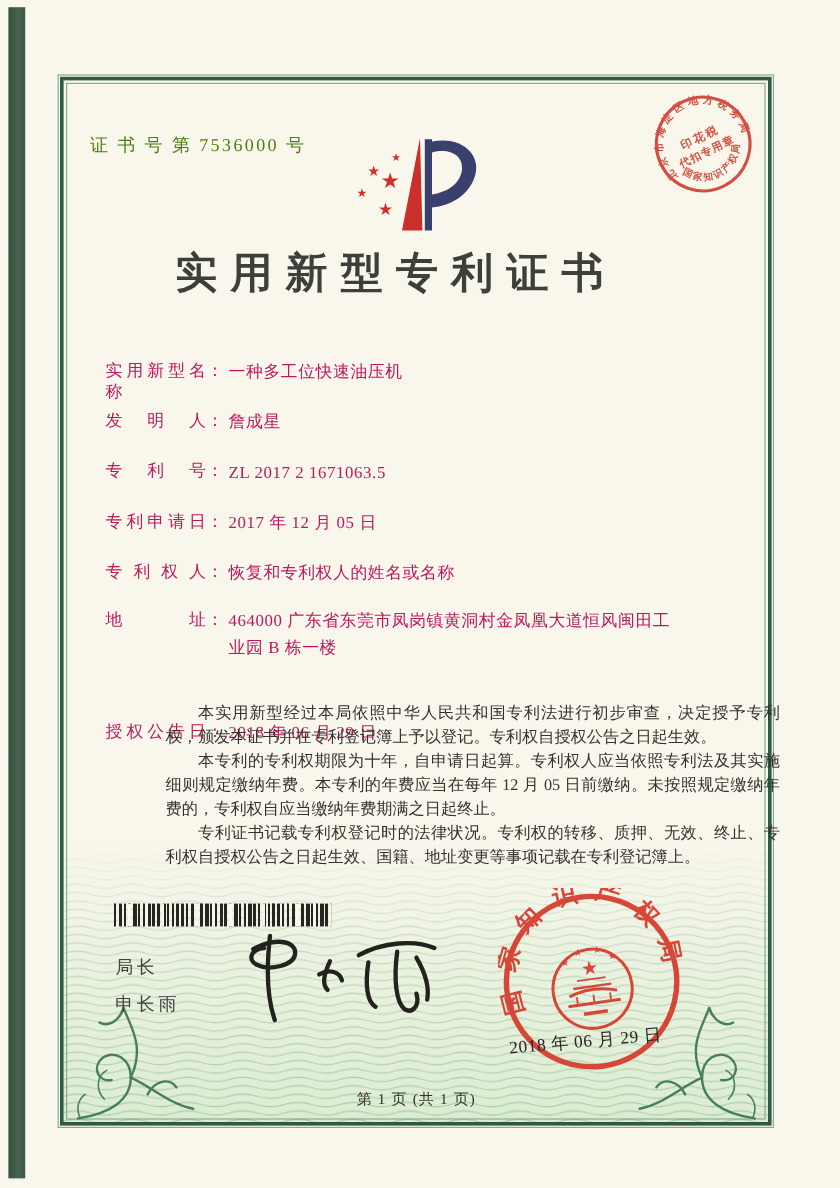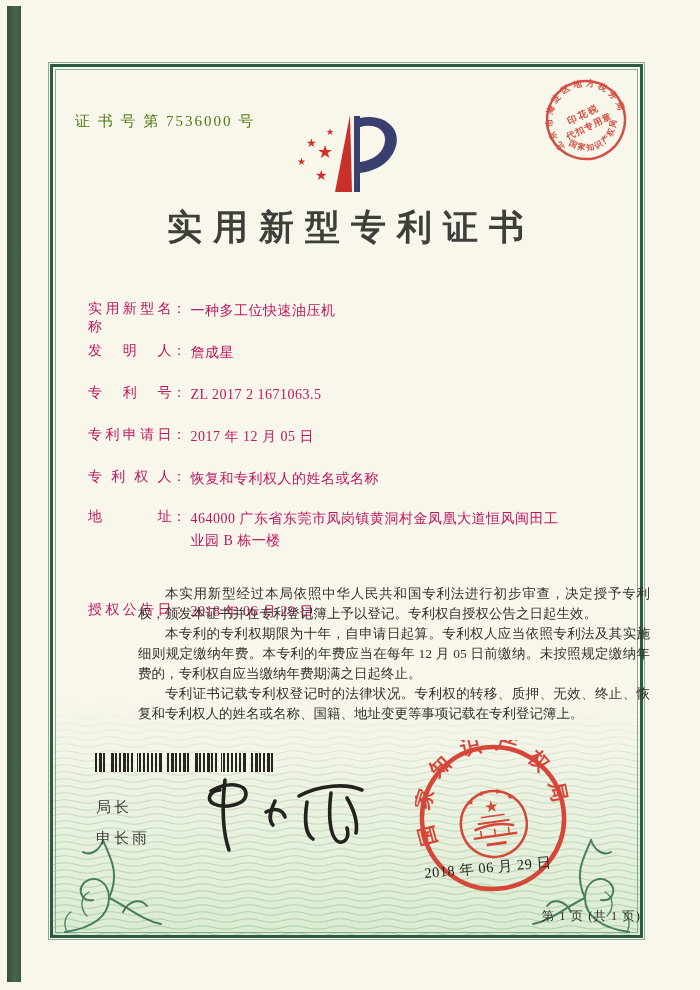--- a/index.html
+++ b/index.html
@@ -6,39 +6,39 @@
   body{width:700px;height:990px;position:relative;background:#f9f6ec;
        font-family:"Liberation Serif","DejaVu Serif",serif;color:#2f2e2a;overflow:hidden;}
   .abs{position:absolute;}
   
   .spine{left:7px;top:6px;width:14px;height:976px;background:linear-gradient(90deg,#35513f,#48644f 60%,#3c5846);}
   
   .cert{left:48px;top:62px;width:597px;height:878px;border:1px solid #86ad93;padding:1px;box-sizing:border-box;}
   .cert-mid{border:3px solid #2c5a43;width:100%;height:100%;box-sizing:border-box;padding:2px;}
   .cert-inner{border:1px solid #86ad93;width:100%;height:100%;box-sizing:border-box;}
   .certno{left:75px;top:112px;font-size:15px;letter-spacing:2px;color:#4d7c0f;}
-  .title{left:57px;top:204px;width:588px;text-align:center;font-size:35px;font-weight:600;
+  .title{left:36px;top:204px;width:588px;text-align:center;font-size:35px;font-weight:600;
          letter-spacing:11px;color:#3d403a;}
   .row{position:absolute;left:88px;font-size:14px;letter-spacing:.5px;color:#be185d;}
   .lbl{display:inline-block;width:84px;text-align:justify;text-align-last:justify;vertical-align:top;}
   .col{display:inline-block;vertical-align:top;}
   .val{display:inline-block;vertical-align:top;margin-left:4px;line-height:22px;}
   .addr{width:368px;}
   .grant2{position:absolute;left:285px;top:0;white-space:nowrap;}
   .paras{left:90px;top:584px;width:512px;font-size:13.5px;line-height:20px;text-align:justify;color:#33322e;margin-left:48px;}
   .paras p{margin:0;text-indent:2em;}
   .barcode{left:95px;top:753px;width:181px;height:19px;
     background-image:
       repeating-linear-gradient(90deg,rgba(249,246,236,0) 0 12px,#f9f6ec 12px 14px),
       repeating-linear-gradient(90deg,#26251f 0 2px,rgba(0,0,0,0) 2px 4px),
       repeating-linear-gradient(90deg,#26251f 0 1px,rgba(0,0,0,0) 1px 6px);}
   .director{left:96px;top:792px;font-size:15px;letter-spacing:3px;line-height:31px;color:#404040;}
   .sealdate{left:424px;top:857px;width:160px;font-size:14.5px;letter-spacing:.5px;color:#262521;
             transform:rotate(-5deg);}
-  .pageno{left:53px;top:908px;width:588px;text-align:right;font-size:12.5px;letter-spacing:1px;color:#33322c;}
+  .pageno{left:53px;top:908px;width:588px;text-align:center;font-size:12.5px;letter-spacing:1px;color:#33322c;}
   .star{position:absolute;color:#cf3128;font-family:"DejaVu Sans",sans-serif;line-height:1;}
 </style>
 </head>
 <body>
 
 <div class="abs spine"></div>
 
 <svg class="abs" style="left:53px;top:700px;" width="588" height="236">
   <defs>
     <pattern id="wv" width="46" height="7" patternUnits="userSpaceOnUse">
@@ -135,21 +135,21 @@
 <div class="row" style="top:508px;">
   <span class="lbl">地址</span><span class="col">：</span><span class="val addr">464000 广东省东莞市凤岗镇黄洞村金凤凰大道恒风闽田工业园 B 栋一楼</span>
 </div>
 <div class="row" style="top:553px;width:520px;margin-top:48px;">
   <span class="lbl">授权公告日</span><span class="col">：</span><span class="val">2018 年 06 月 29 日</span>
 </div>
 
 <div class="abs paras">
   <p>本实用新型经过本局依照中华人民共和国专利法进行初步审查，决定授予专利权，颁发本证书并在专利登记簿上予以登记。专利权自授权公告之日起生效。</p>
   <p>本专利的专利权期限为十年，自申请日起算。专利权人应当依照专利法及其实施细则规定缴纳年费。本专利的年费应当在每年 12 月 05 日前缴纳。未按照规定缴纳年费的，专利权自应当缴纳年费期满之日起终止。</p>
-  <p>专利证书记载专利权登记时的法律状况。专利权的转移、质押、无效、终止、恢复和专利权人的姓名或名称、国籍、地址变更等事项记载在专利登记簿上。</p>
+  <p>专利证书记载专利权登记时的法律状况。专利权的转移、质押、无效、终止、专利权自授权公告之日起生效、国籍、地址变更等事项记载在专利登记簿上。</p>
 </div>
 
 <div class="abs barcode"></div>
 
 <div class="abs director">
   <div>局长</div>
   <div>申长雨</div>
 </div>
 
 <svg class="abs" style="left:195px;top:768px;" width="180" height="95" viewBox="0 0 180 95">

